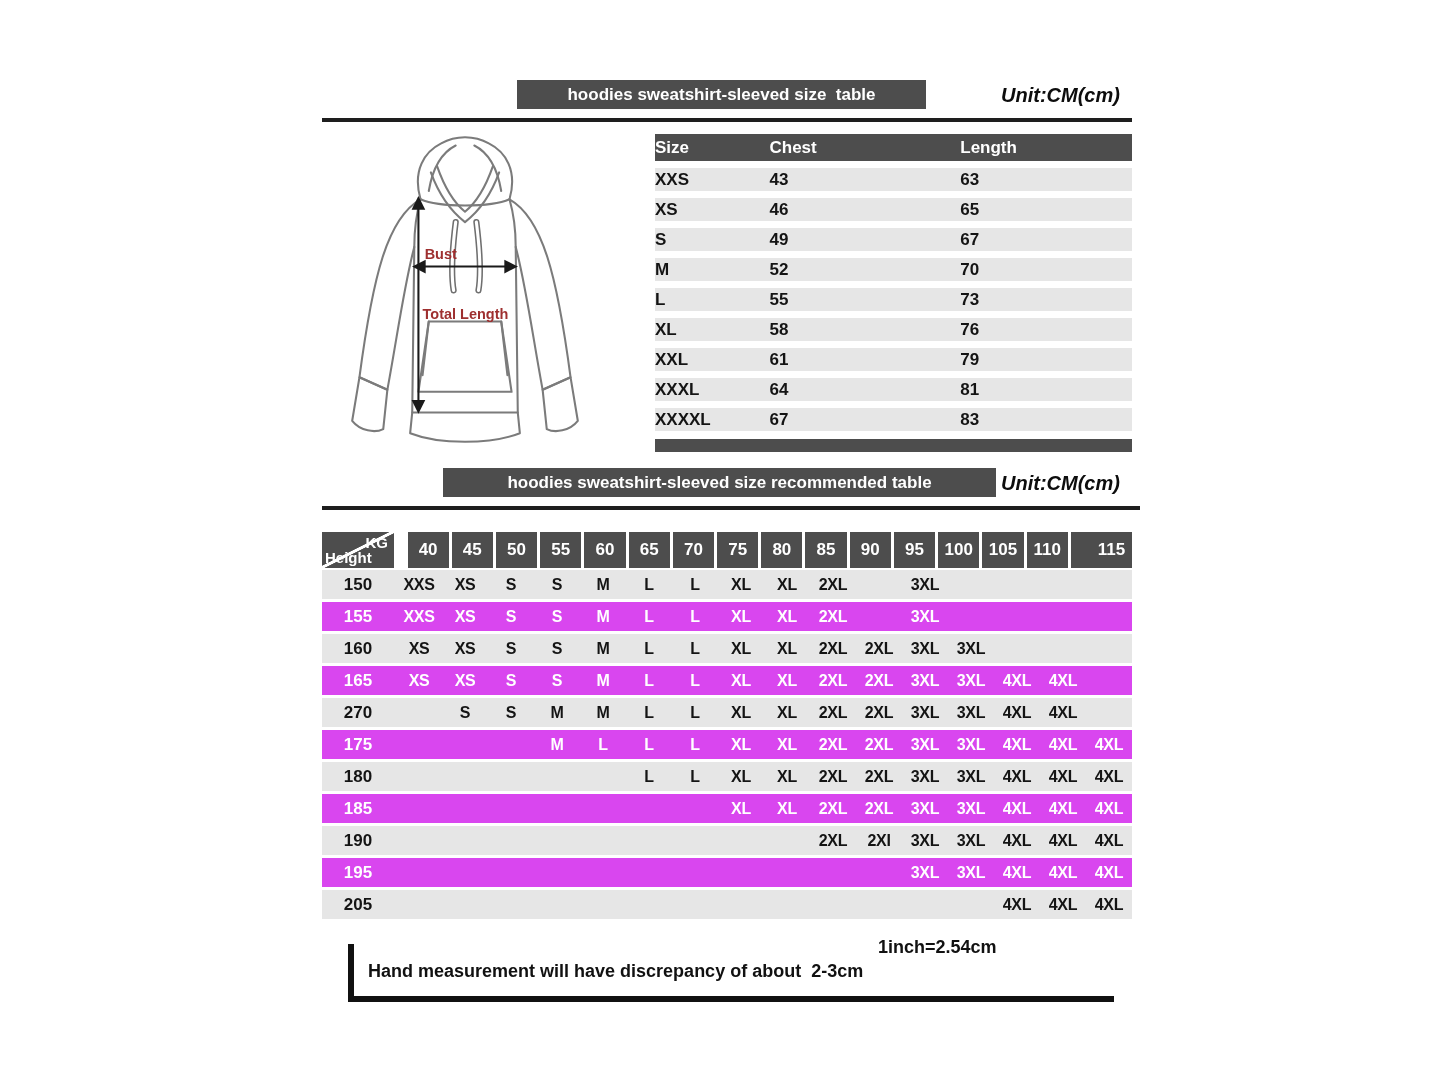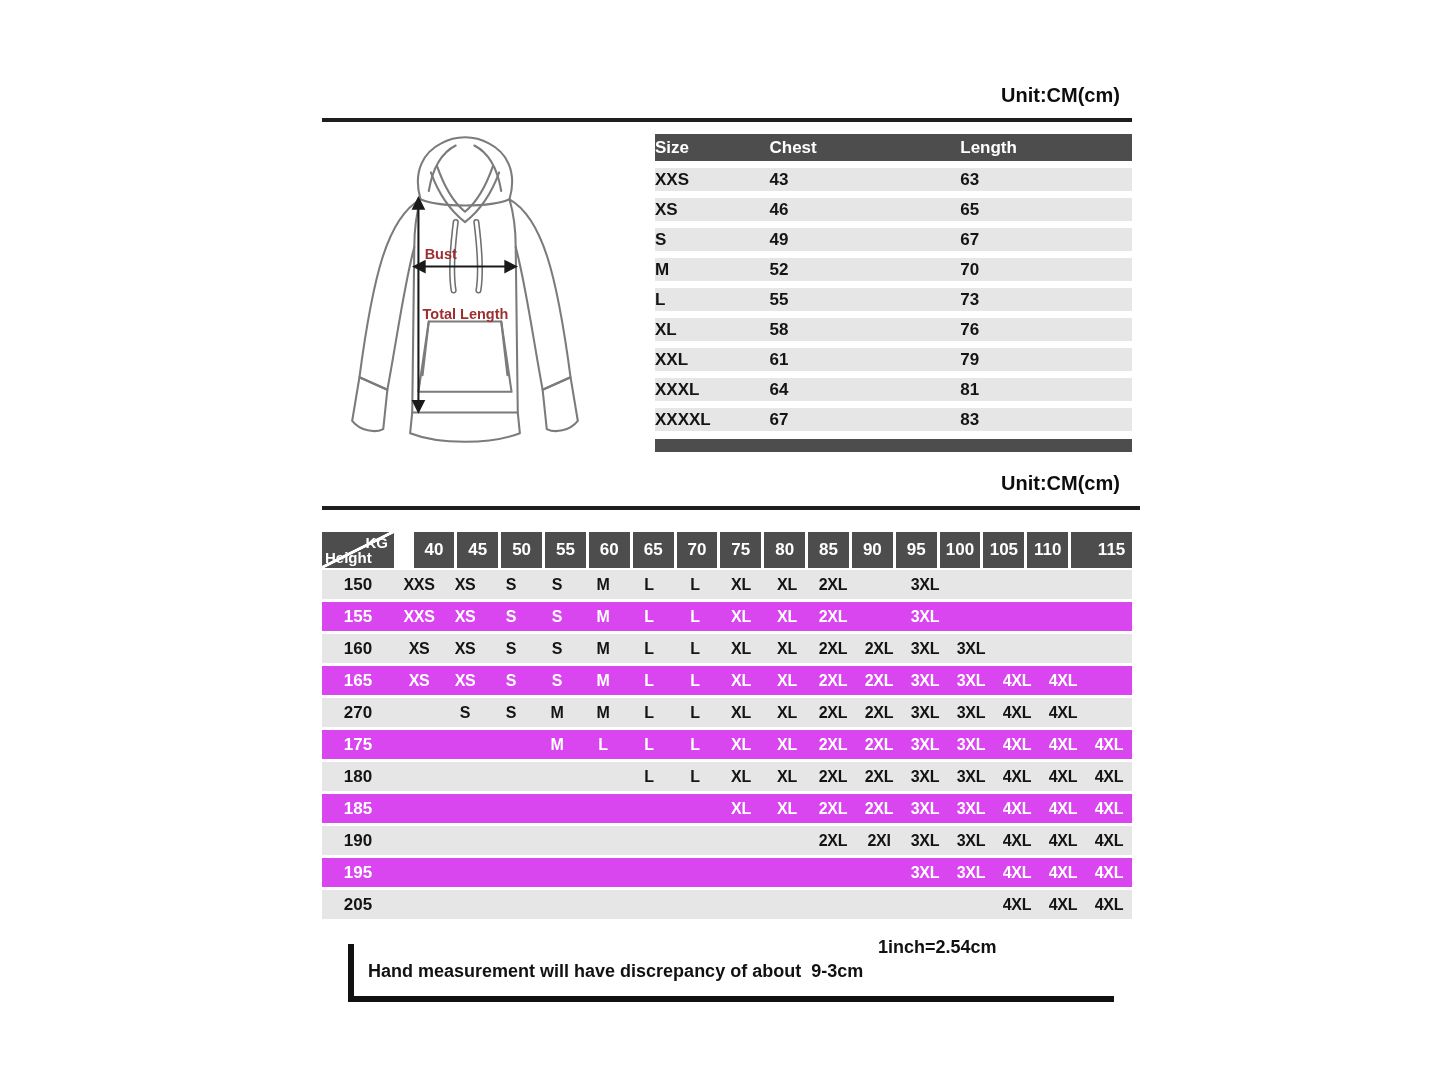--- a/index.html
+++ b/index.html
@@ -8,21 +8,21 @@
     font-family:"Liberation Sans", sans-serif;color:#111;overflow:hidden;
   }
   .abs{position:absolute;}
   .title-bar{
     background:#4d4d4d;color:#fff;display:flex;align-items:center;justify-content:center;
     font-weight:700;font-size:17px;
   }
   .title-bar span{white-space:pre;}
   .t1{left:517px;top:80px;width:409px;height:29px;}
   .t2{left:443px;top:468px;width:553px;height:29px;}
-  .unit{font-weight:700;font-size:20px;color:#0d0d0d;}
+  .unit{font-weight:700;font-size:20px;color:#0d0d0d;font-style:italic;}
   .u1{left:1001px;top:84px;}
   .u2{left:1001px;top:472px;}
   .rule{background:#1e1e1e;}
   .r1{left:322px;top:118px;width:810px;height:4px;}
   .r2{left:322px;top:506px;width:818px;height:4px;}
 
   
   .size-table{left:655px;top:134px;width:477px;}
   .st-hrow{display:flex;background:#4d4d4d;color:#fff;height:27px;align-items:center;font-size:17px;font-weight:700;}
   .st-row{display:flex;background:#e6e6e6;color:#141414;height:23px;margin-top:7px;align-items:center;font-size:17px;font-weight:700;}
@@ -32,21 +32,21 @@
   .st-cell.c2{width:36%;}
   .st-bar{height:13px;background:#4d4d4d;margin-top:8px;}
 
   
   .hoodie{left:323px;top:131px;width:284px;height:326px;}
 
   
   .matrix{left:322px;top:532px;width:810px;}
   .mx-hrow{display:flex;height:36px;margin-bottom:2px;}
   .mx-corner{
-    width:72px;flex:none;margin-right:18px;position:relative;color:#fff;font-weight:700;
+    width:72px;flex:none;margin-right:12px;position:relative;color:#fff;font-weight:700;
     background:linear-gradient(to bottom right,#4d4d4d 46.5%,#fff 47.5%,#fff 51%,#4d4d4d 52%);
   }
   .mx-corner .kg{position:absolute;top:2px;right:6px;font-size:15px;}
   .mx-corner .hgt{position:absolute;bottom:2px;left:3px;font-size:15px;}
   .mx-hcell{
     flex:1;margin:0 1.5px;background:#4d4d4d;color:#ffffff;font-size:17px;font-weight:700;
     display:flex;align-items:center;justify-content:center;
   }
   .mx-hcell:last-child{margin-right:0;padding-left:20px;}
   .mx-row{display:flex;height:29px;margin-bottom:3px;align-items:center;font-size:16px;font-weight:700;}
@@ -59,20 +59,23 @@
   .foot-vbar{left:348px;top:944px;width:6px;height:58px;background:#111;}
   .foot-hbar{left:348px;top:996px;width:766px;height:6px;background:#111;}
   .foot-note{left:368px;top:961px;font-size:18px;font-weight:700;white-space:pre;}
   .foot-conv{left:878px;top:937px;font-size:18px;font-weight:700;}
 </style>
 </head>
 <body>
 
 <div class="canvas">
 
+  <div class="abs title-bar t1">
+    <span>hoodies sweatshirt-sleeved size  table</span>
+  </div>
   <div class="abs unit u1">Unit:CM(cm)</div>
   <div class="abs rule r1"></div>
 
   <svg class="abs hoodie" viewBox="0 0 270 315">
     <g fill="none" stroke="#7b7b7b" stroke-width="2" stroke-linejoin="round" stroke-linecap="round">
 
       <path d="M92,66 C60,84 46,140 33,238 L60,250 C70,196 76,150 86,112"></path>
       <path d="M33,238 L26,280 C34,290 48,292 56,288 L60,250 Z"></path>
       <path d="M178,66 C210,84 224,140 237,238 L210,250 C200,196 194,150 184,112"></path>
       <path d="M237,238 L244,280 C236,290 222,292 214,288 L210,250 Z"></path>
@@ -161,20 +164,23 @@
         </div>
         <div class="st-row">
           <div class="st-cell c0">XXXXL</div>
           <div class="st-cell c1">67</div>
           <div class="st-cell c2">83</div>
         </div>
       </div>
     <div class="st-bar"></div>
   </div>
 
+  <div class="abs title-bar t2">
+    <span>hoodies sweatshirt-sleeved size recommended table</span>
+  </div>
   <div class="abs unit u2">Unit:CM(cm)</div>
   <div class="abs rule r2"></div>
 
   <div class="abs matrix">
     <div class="mx-hrow" id="mx-header">
       <div class="mx-corner">
         <span class="kg">KG</span>
         <span class="hgt">Height</span>
       </div>
     <div class="mx-hcell">40</div>
@@ -402,16 +408,16 @@
           <div class="mx-cell"></div>
           <div class="mx-cell">4XL</div>
           <div class="mx-cell">4XL</div>
           <div class="mx-cell">4XL</div>
         </div>
       </div>
   </div>
 
   <div class="abs foot-vbar"></div>
   <div class="abs foot-hbar"></div>
-  <div class="abs foot-note">Hand measurement will have discrepancy of about  9-3cm</div>
+  <div class="abs foot-note">Hand measurement will have discrepancy of about  2-3cm</div>
   <div class="abs foot-conv">1inch=2.54cm</div>
 
 </div>
 
 </body></html>

